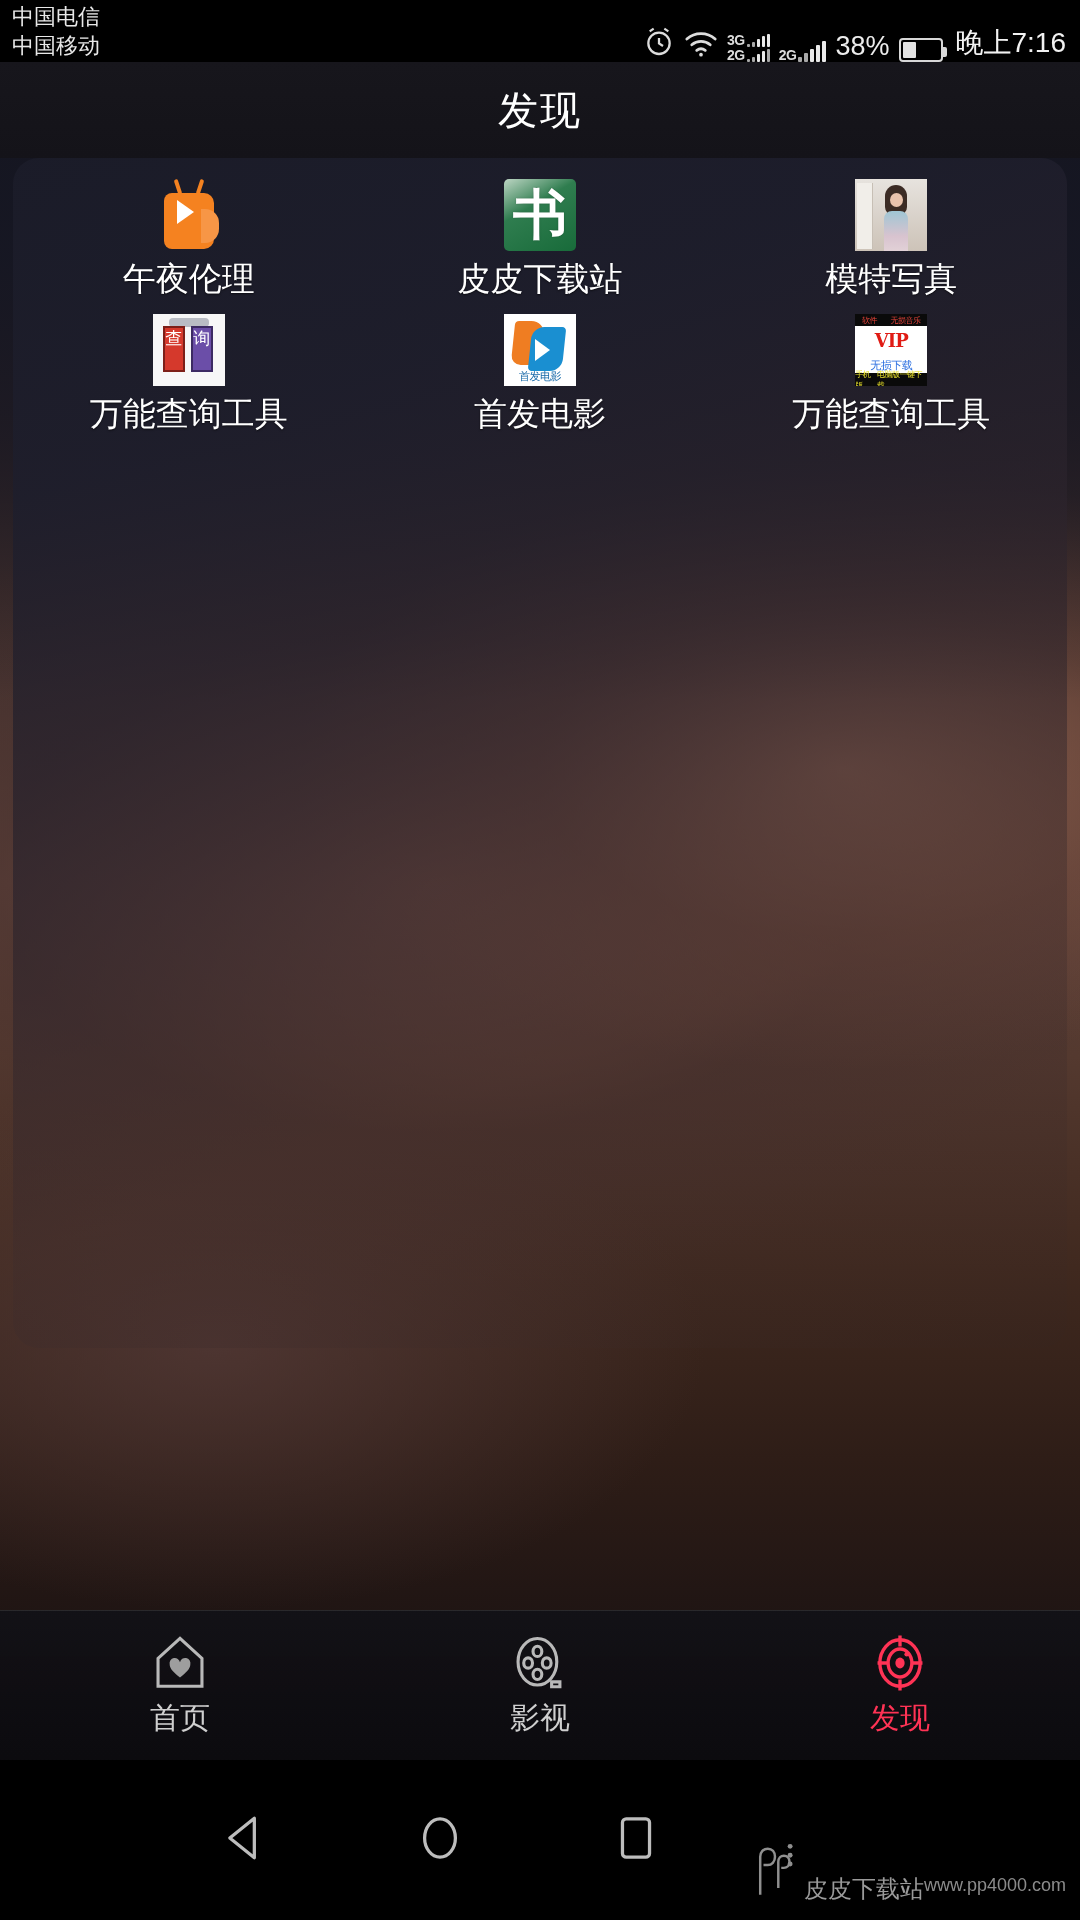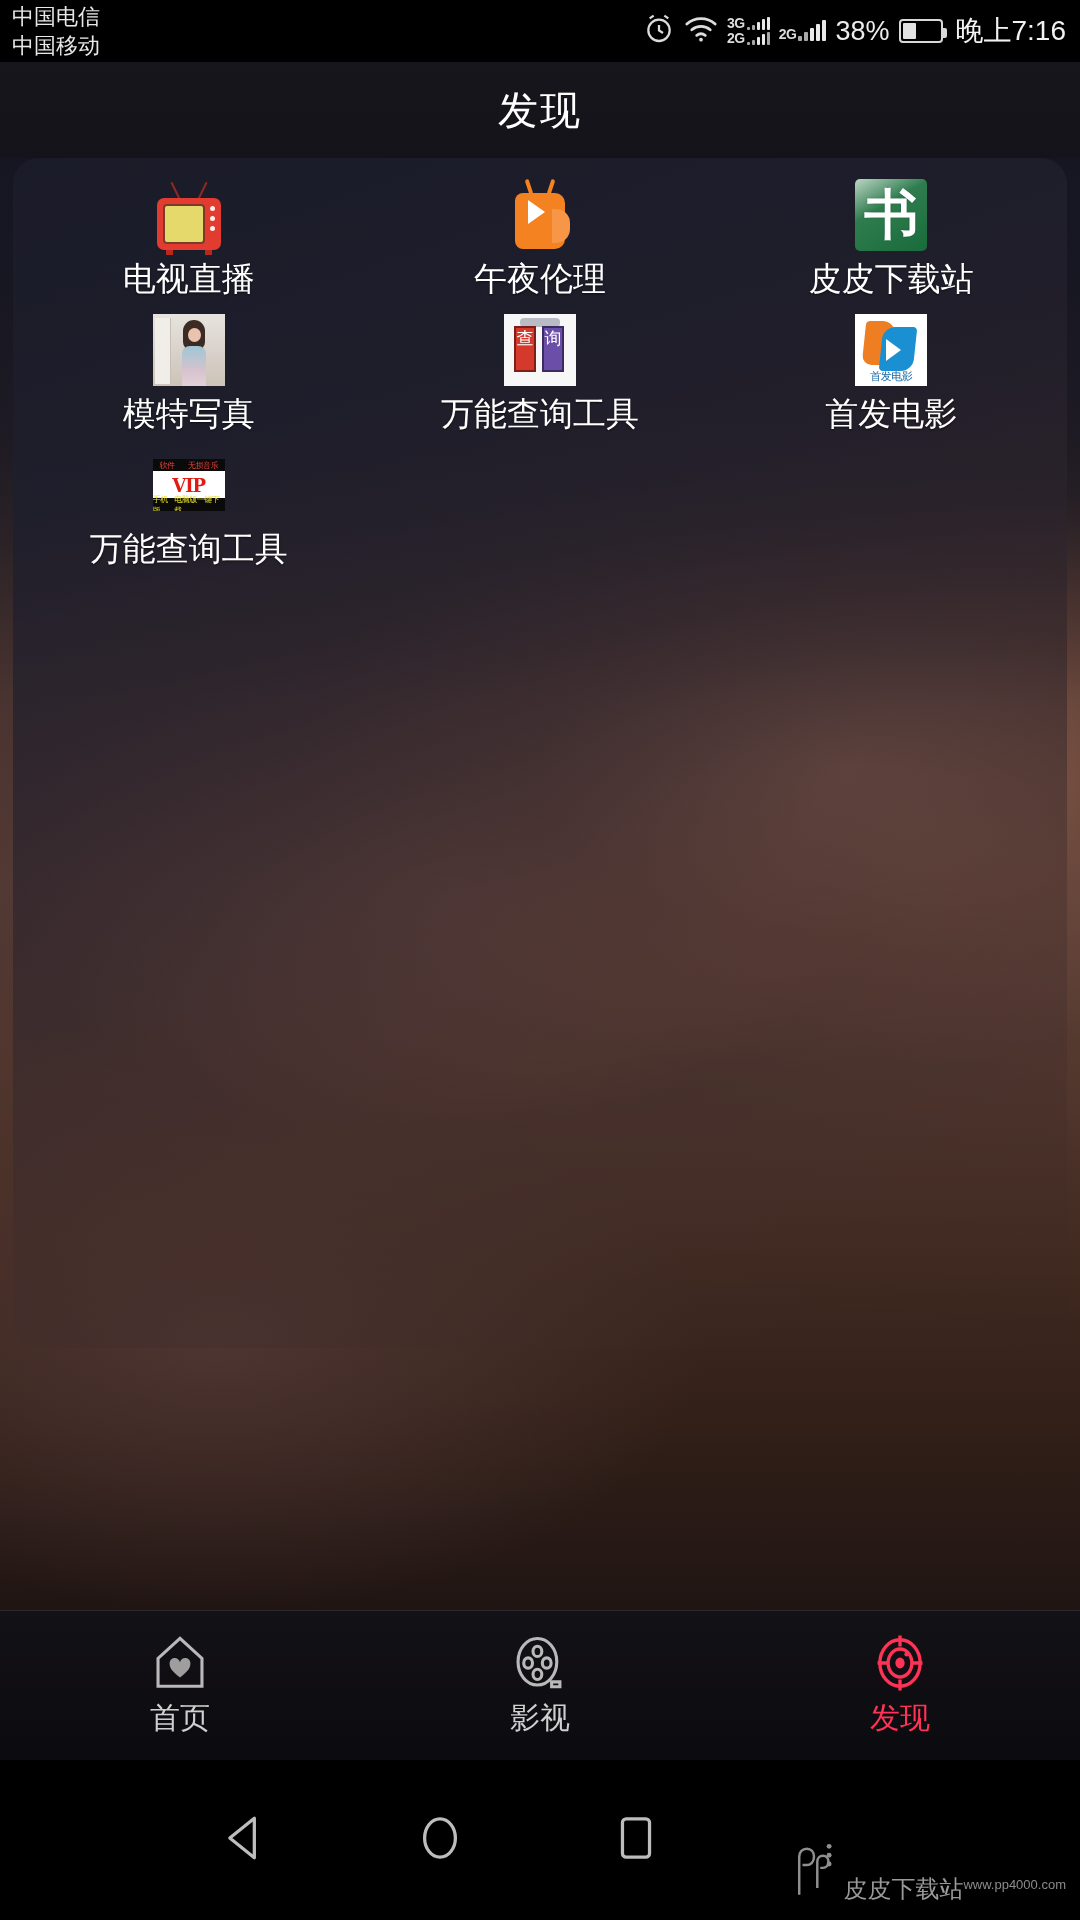--- a/index.html
+++ b/index.html
@@ -35,21 +35,21 @@
   
   #statusbar {
     position:absolute; left:0; top:0; width:1080px; height:62px;
     background:#000; z-index:30;
   }
   .carriers { position:absolute; left:12px; top:2px; color:#e8e8e8; font-size:22px; line-height:29px; }
   .carriers div { white-space:nowrap; }
 
   .status-right {
     position:absolute; right:14px; top:0; height:62px;
-    display:flex; align-items:center; gap:9px; color:#e6e6e6;
+    display:flex; align-items:flex-end; gap:9px; color:#e6e6e6;
   }
   .sb-ic { display:block; }
   .sig-group { display:flex; align-items:flex-end; gap:2px; }
   .sig-lab { font-size:14px; line-height:13px; font-weight:bold; color:#dcdcdc; letter-spacing:-0.5px;}
   .sig-stack { display:flex; flex-direction:column; justify-content:center; gap:2px; }
   .bars { display:flex; align-items:flex-end; gap:2px; height:20px; }
   .bars i { display:block; width:4px; background:#a8a8a8; border-radius:1px; }
   .bars i.on { background:#e9e9e9; }
   .bars.small { height:13px; }
   .bars.small i { width:3px; }
@@ -163,21 +163,21 @@
   }
   .ic-movie .tri {
     position:absolute; left:31px; top:25px; width:0; height:0;
     border-left:15px solid #fff; border-top:11px solid transparent; border-bottom:11px solid transparent;
   }
   .ic-movie .cap {
     position:absolute; left:0; bottom:2px; width:72px; text-align:center;
     color:#1769a8; font-size:11px; letter-spacing:-0.5px; font-family:"DejaVu Sans",sans-serif;
   }
 
-  .ic-vip { width:72px; height:52px; background:#fff; position:relative; overflow:hidden; }
+  .ic-vip { width:72px; height:72px; background:#fff; position:relative; overflow:hidden; }
   .ic-vip .topbar { position:absolute; left:0; top:0; width:72px; height:12px; background:#0a0a0a; display:flex; align-items:center; justify-content:space-around; }
   .ic-vip .topbar i { font-style:normal; color:#e8443a; font-size:8px; letter-spacing:-0.5px; font-family:"DejaVu Sans",sans-serif; }
   .ic-vip .vip { position:absolute; left:0; top:16px; width:72px; text-align:center; color:#e01b14; font-size:18px; font-weight:bold; letter-spacing:-1px; font-family:"DejaVu Serif",serif; }
   .ic-vip .sub { position:absolute; left:0; top:44px; width:72px; text-align:center; color:#2c6fe0; font-size:11px; letter-spacing:-0.5px; font-family:"DejaVu Sans",sans-serif; }
   .ic-vip .botbar { position:absolute; left:0; bottom:0; width:72px; height:13px; background:#0a0a0a; display:flex; align-items:center; justify-content:space-around; }
   .ic-vip .botbar i { font-style:normal; color:#e8e02a; font-size:8px; letter-spacing:-0.5px; font-family:"DejaVu Sans",sans-serif; }
 
   
   #tabbar {
     position:absolute; left:0; bottom:160px; width:1080px; height:150px;
@@ -190,21 +190,21 @@
   .tab.active .tl { color:#ff3355; }
 
   
   #navbar { position:absolute; left:0; bottom:0; width:1080px; height:160px; background:#000; z-index:25; }
   .navbtn { position:absolute; top:0; height:160px; display:flex; align-items:center; justify-content:center; width:160px; }
   .navbtn.back { left:165px; } .navbtn.home { left:360px; } .navbtn.recent { left:556px; }
 
   #watermark { position:absolute; right:14px; bottom:18px; display:flex; align-items:flex-end; gap:6px; z-index:26; }
   #watermark .wm-txt { display:flex; flex-direction:row; align-items:flex-start; }
   #watermark .wm-name { color:#9a9a9a; font-size:24px; line-height:27px; }
-  #watermark .wm-url { color:#8b8b8b; font-size:13px; line-height:20px;text-align:right; }
+  #watermark .wm-url { color:#8b8b8b; font-size:18px; line-height:20px;text-align:right; }
 </style>
 </head>
 <body>
 
 <div id="screen">
 
   <div id="wallpaper"></div>
   <div id="wallpaper-top-haze"></div>
 
   <div id="statusbar">
@@ -278,37 +278,20 @@
     </div>
   </div>
 
   <div id="titlebar">
     <div class="title">发现</div>
   </div>
 
   <div id="card">
     <div id="grid">
 
-      <div class="cell">
-        <div class="ico">
-          <div class="ic-tv">
-            <span class="ant l"></span>
-              <span class="ant r"></span>
-            <span class="body">
-              <span class="scr"></span>
-              <span class="knob k1"></span>
-                <span class="knob k2"></span>
-                <span class="knob k3"></span>
-            </span>
-            <span class="foot f1"></span>
-              <span class="foot f2"></span>
-          </div>
-        </div>
-        <div class="lab">电视直播</div>
-      </div>
 
       <div class="cell">
         <div class="ico">
           <div class="ic-play">
             <span class="ear l"></span>
               <span class="ear r"></span>
             <span class="body"></span>
             <span class="bump"></span>
             <span class="tri"></span>
           </div>

